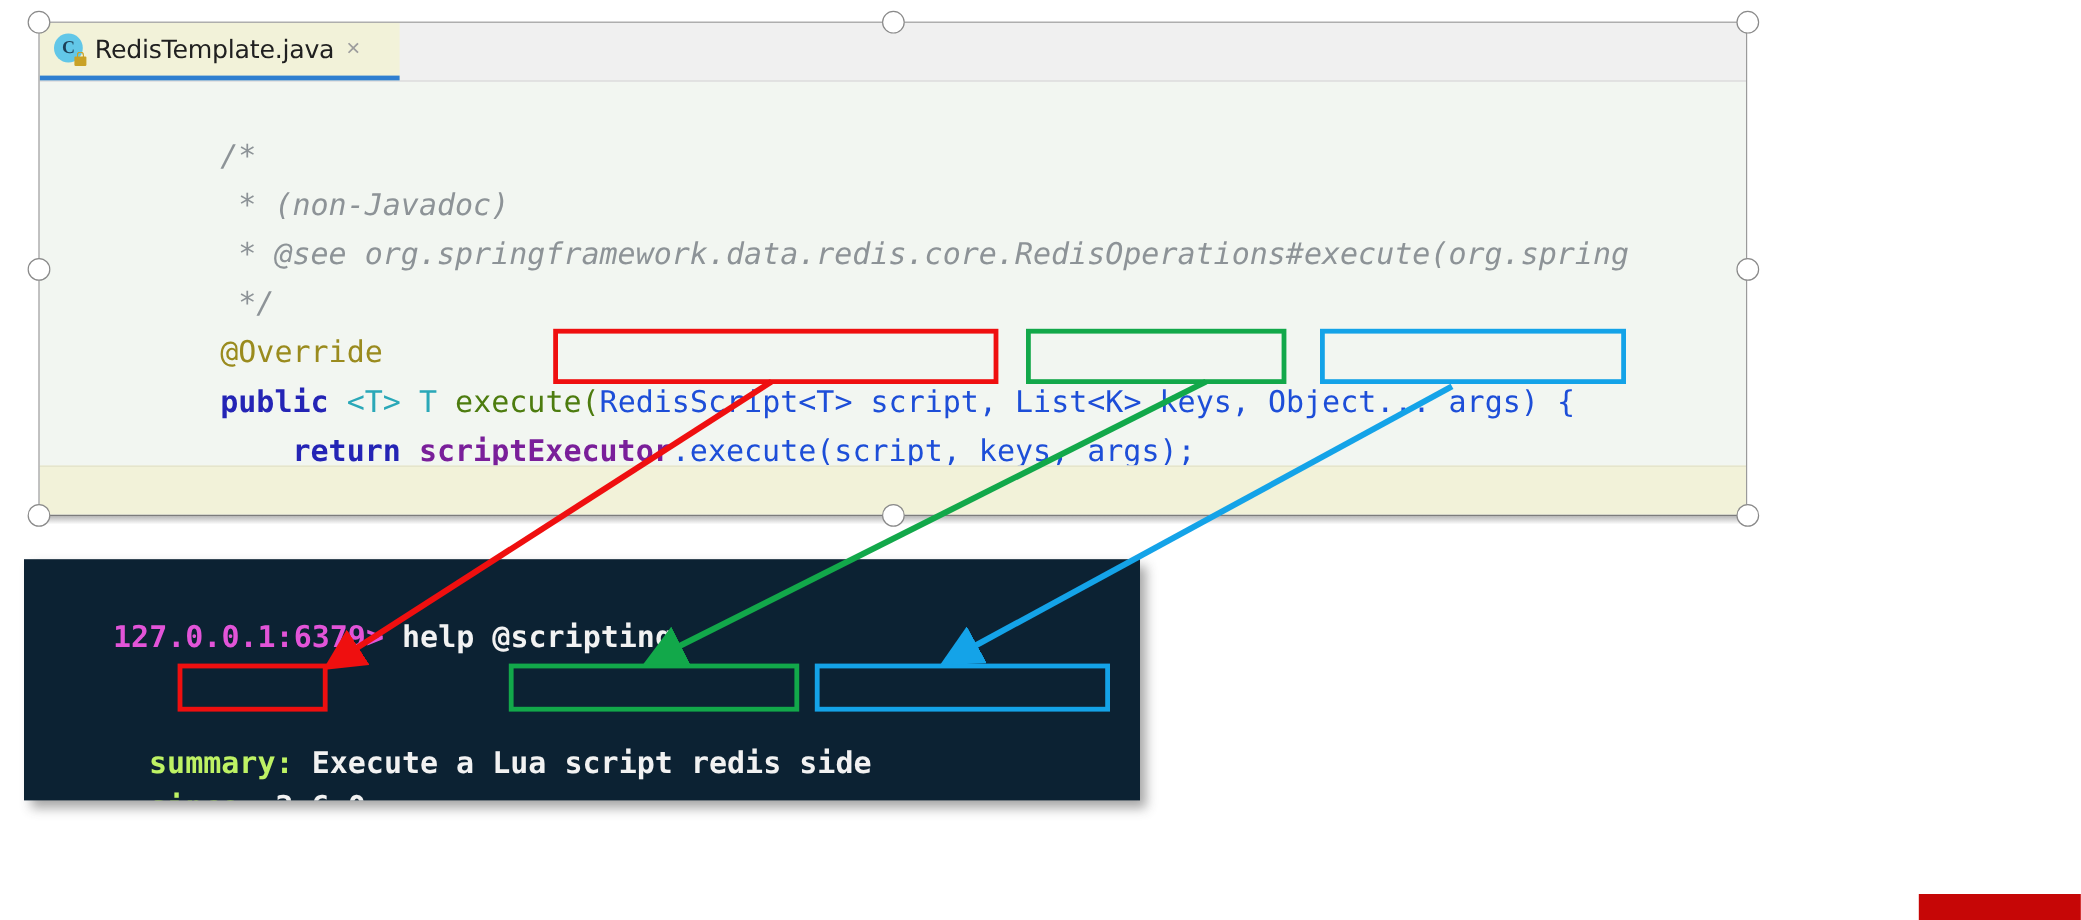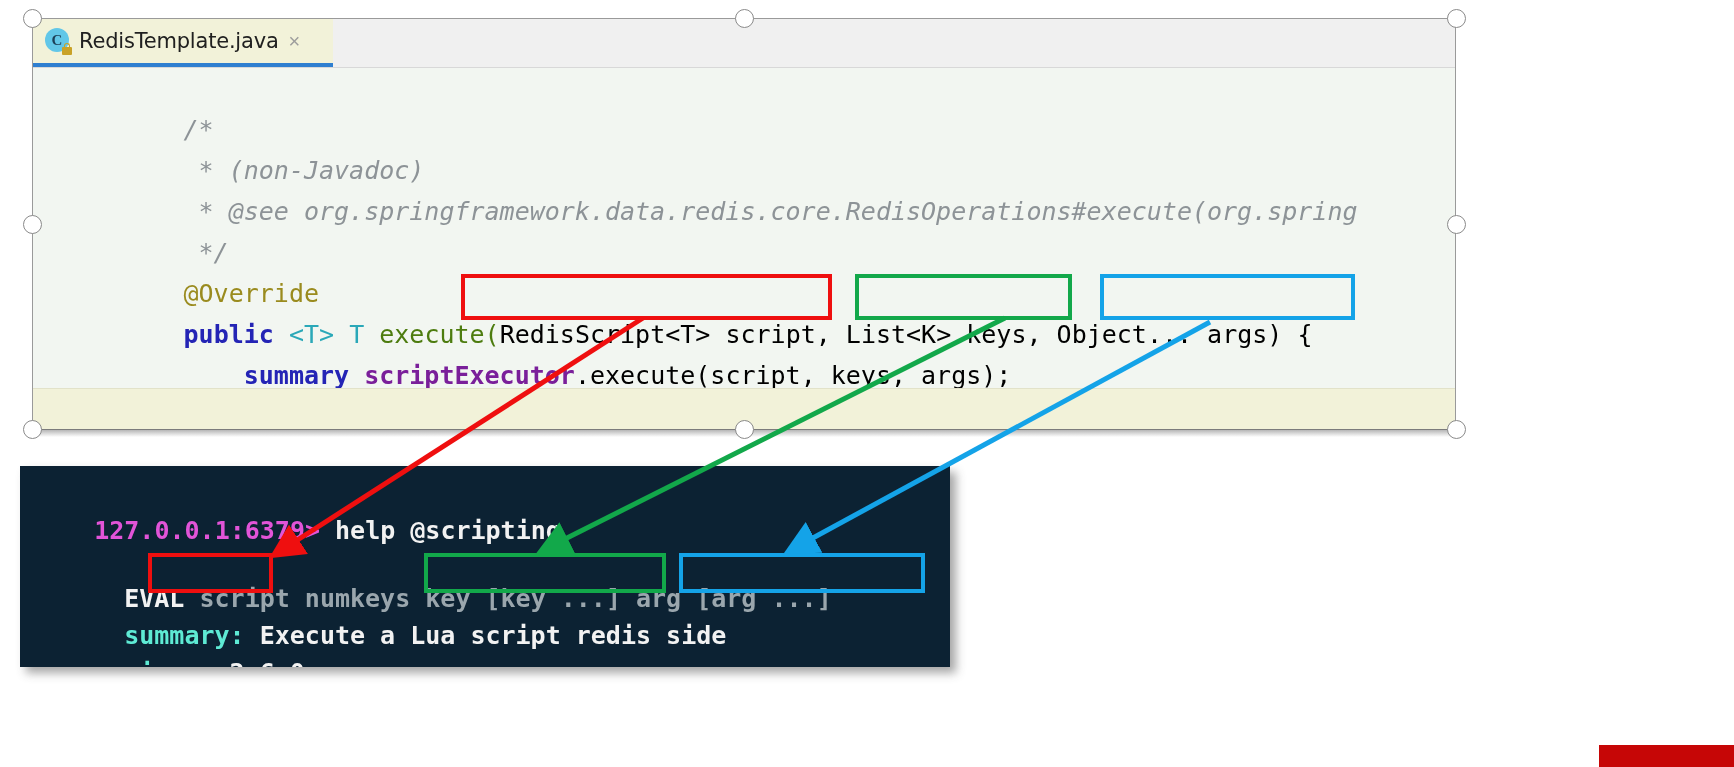--- a/index.html
+++ b/index.html
@@ -139,21 +139,21 @@
   }
   .code-line {
     position: absolute;
     left: 0;
     white-space: pre;
   }
   .cmt  { color: #8d9397; font-style: italic; }
   .ann  { color: #9a8b1e; text-align: right; }
   .kw   { color: #2424b5; font-weight: bold; }
   .type { color: #2aa8b8; }
-  .plain{ color: #000000; }
+  .plain{ color: #1d4ed8; }
   .fld  { color: #7a1f9a; font-weight: bold; }
   .mth  { color: #4d7c0f; }
 
   #editor-footer {
     position: absolute;
     left: 0;
     bottom: 0;
     width: 100%;
     height: 40px;
     background: #f2f2d9;
@@ -185,21 +185,21 @@
     white-space: pre;
   }
   .term-line {
     position: absolute;
     left: 0;
     white-space: pre;
   }
   .t-prompt { color: #e254d8; }
   .t-white  { color: #f2f2f2; margin-top: 11px; }
   .t-gray   { color: #9aa6ad; }
-  .t-yellow { color: #5eead4; }
+  .t-yellow { color: #bef264; }
 
   
   .anno-box {
     position: absolute;
     box-sizing: border-box;
     border-width: 4px;
     border-style: solid;
     background: transparent;
     z-index: 40;
   }
@@ -271,21 +271,21 @@
 
     <div class="code-line" style="top:164px;left:0px;">
       <span class="ann">    @Override</span>
     </div>
 
     <div class="code-line" style="top:205px;left:0px;">
       <span class="plain">    </span><span class="kw">public</span><span class="plain"> </span><span class="type">&lt;T&gt;</span><span class="plain"> </span><span class="type">T</span><span class="mth"> execute(</span><span class="plain">RedisScript&lt;T&gt; script</span><span class="plain">, </span><span class="plain">List&lt;K&gt; keys</span><span class="plain">, </span><span class="plain">Object... args</span><span class="plain">) {</span>
     </div>
 
     <div class="code-line" style="top:246px;left:0px;">
-      <span class="plain">        </span><span class="kw">summary</span><span class="fld"> scriptExecutor</span><span class="plain">.execute(script, keys, args);</span>
+      <span class="plain">        </span><span class="kw">return</span><span class="fld"> scriptExecutor</span><span class="plain">.execute(script, keys, args);</span>
     </div>
 
     <div class="code-line" style="top:287px;left:0px;">
       
     </div>
 
   </div>
 
   <div id="editor-footer"></div>
 </div>
@@ -300,23 +300,20 @@
 <div class="handle" style="left:23px;  top:420px;"></div>
 <div class="handle" style="left:735px; top:420px;"></div>
 <div class="handle" style="left:1447px;top:420px;"></div>
 
 <div id="terminal-panel">
 
   <div class="term-line" style="top:14px;left:14px;">
     <span class="t-prompt">127.0.0.1:6379&gt;</span><span class="t-white"> help @scripting</span>
   </div>
 
-  <div class="term-line" style="top:82px;left:44px;">
-    <span class="t-white">EVAL</span><span class="t-gray"> </span><span class="t-gray">script</span><span class="t-gray"> numkeys </span><span class="t-gray">key [key ...]</span><span class="t-gray"> </span><span class="t-gray">arg [arg ...]</span>
-  </div>
 
   <div class="term-line" style="top:119px;left:44px;">
     <span class="t-yellow">summary:</span><span class="t-white"> Execute a Lua script redis side</span>
   </div>
 
   <div class="term-line" style="top:156px;left:44px;">
     <span class="t-yellow">since:</span><span class="t-white"> 2.6.0</span>
   </div>
 
 </div>

